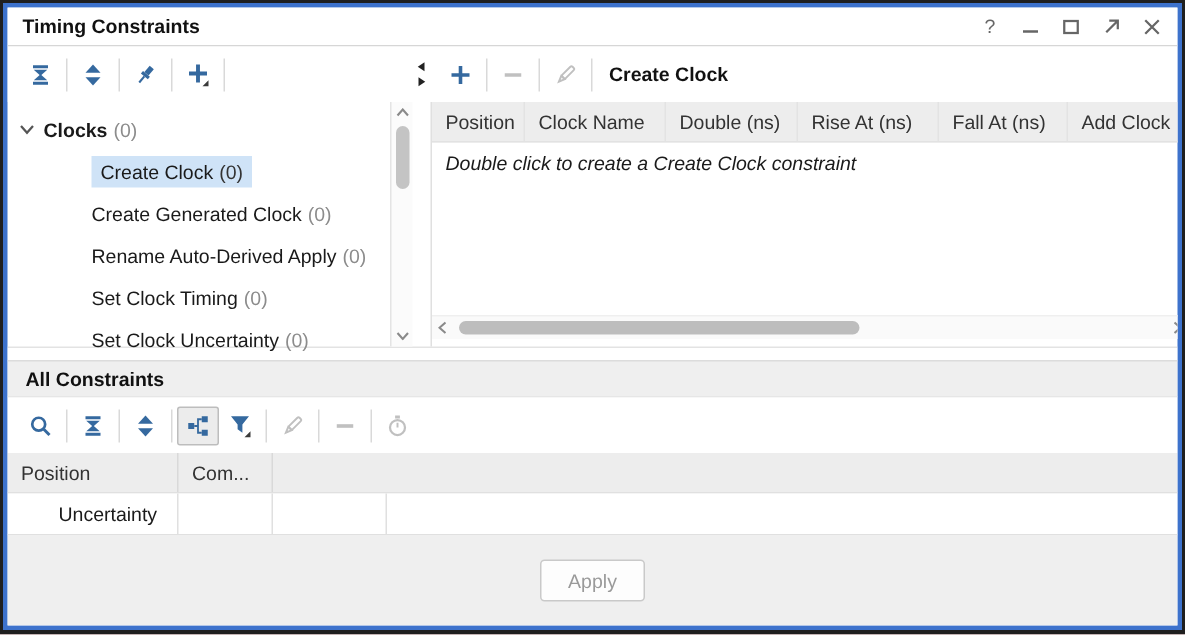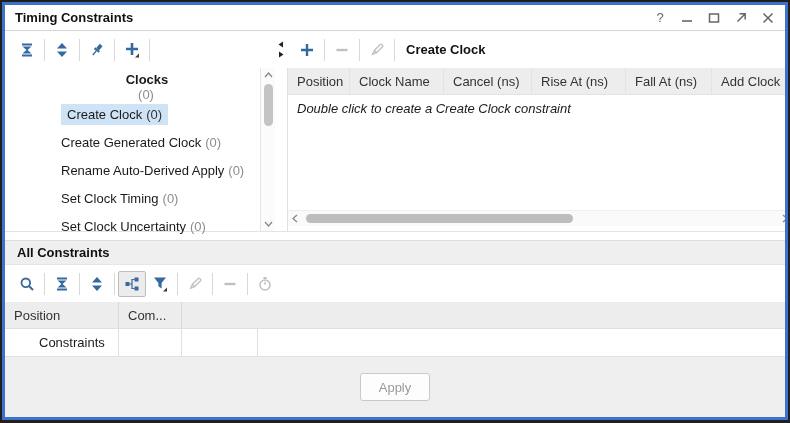--- a/index.html
+++ b/index.html
@@ -36,21 +36,21 @@
   .right-toolbar { flex: 1; display: flex; align-items: center; padding-left: 6px; }
   .tb-btn { width: 28px; height: 26px; display: flex; align-items: center; justify-content: center; position: relative; }
   .tb-sep { width: 1px; height: 22px; background: #d9d9d9; margin: 0 3px; flex: none; }
   .tb-title { font-size: 13px; font-weight: bold; color: #111; margin-left: 8px; }
   .splitter-handle { width: 12px; flex: none; display: flex; flex-direction: column; align-items: center; justify-content: center; gap: 3px; }
   .toggle-box { border: 1px solid #bdbdbd; background: #ececec; border-radius: 2px; }
   
   .main-row { height: 164px; flex: none; display: flex; border-bottom: 1px solid #e3e3e3; }
   .tree-pane { width: 270px; flex: none; position: relative; padding-top: 4px; }
   .tree-row { height: 28px; display: flex; align-items: center; font-size: 13px; color: #1a1a1a; }
-  .tree-root { padding-left: 8px; flex-direction: column; }
+  .tree-root { padding-left: 8px; }
   .tree-root .lbl { font-weight: bold; margin-left: 6px; }
   .tree-child { padding-left: 56px; }
   .tree-count { color: #8c8c8c; margin-left: 4px; }
   .tree-sel { background: #cfe3f7; }
   .tree-sel .tree-count { color: #333; }
   .sel-wrap { display: inline-flex; padding: 3px 6px 3px 0; }
   .vscroll {
     position: absolute; top: 0; right: 0; bottom: 0; width: 15px;
     border-left: 1px solid #e4e4e4; background: #fbfbfb;
     display: flex; flex-direction: column; align-items: center;
@@ -235,21 +235,21 @@
                 <path d="M1 1 L4.5 5 L8 1" fill="none" stroke="#8a8a8a" stroke-width="1.4"></path>
               </svg>
         </span>
       </div>
     </div>
     <div class="pane-gap"></div>
     <div class="table-pane">
       <div class="grid-header">
         <span class="col" style="width:62px">Position</span>
         <span class="col" style="width:94px">Clock Name</span>
-        <span class="col" style="width:88px">Cancel (ns)</span>
+        <span class="col" style="width:88px">Double (ns)</span>
         <span class="col" style="width:94px">Rise At (ns)</span>
         <span class="col" style="width:86px">Fall At (ns)</span>
         <span class="col" style="width:80px; border-right:none;">Add Clock</span>
       </div>
       <div class="empty-msg">Double click to create a Create Clock constraint</div>
       <div class="hscroll">
         <span class="scroll-arrow">
           <svg width="6" height="9" viewBox="0 0 6 9">
                 <path d="M5 1 L1 4.5 L5 8" fill="none" stroke="#8a8a8a" stroke-width="1.4"></path>
               </svg>
@@ -332,21 +332,21 @@
         <line x1="8" y1="9" x2="8" y2="5.8" stroke="#c0c0c0" stroke-width="1.3"></line>
       </svg>
     </span>
   </div>
 
   <div class="t2-header">
     <span class="col" style="width:114px">Position</span>
     <span class="col" style="width:63px">Com...</span>
   </div>
   <div class="t2-row">
-    <span class="cell" style="width:114px">Constraints</span>
+    <span class="cell" style="width:114px">Uncertainty</span>
     <span class="cell" style="width:63px"></span>
     <span class="cell" style="width:76px"></span>
   </div>
 
   <div class="footer">
     <button class="btn" disabled="">Apply</button>
   </div>
 
  </div>
 </div>

